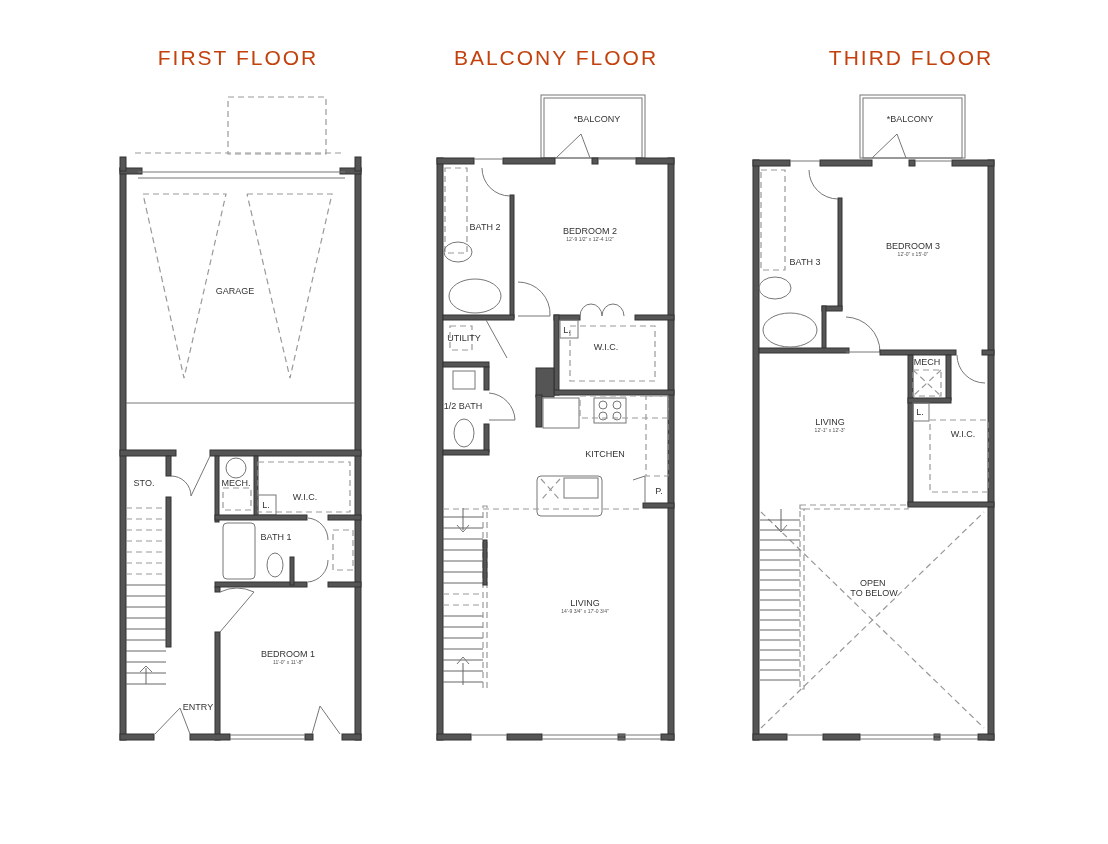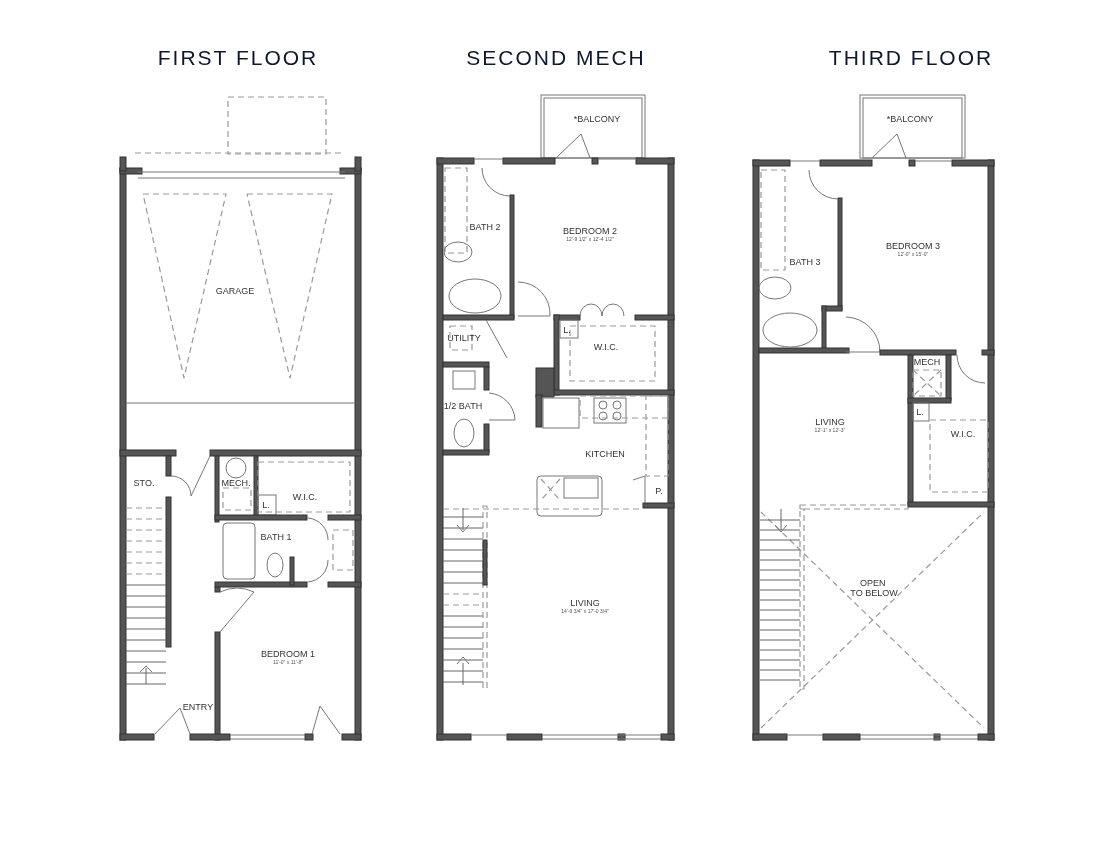--- a/index.html
+++ b/index.html
@@ -1,31 +1,31 @@
 <!DOCTYPE html>
 <html><head>
 <meta charset="utf-8">
 <style>
   html,body{margin:0;padding:0;background:#ffffff;}
   body{width:1108px;height:844px;position:relative;overflow:hidden;font-family:"Liberation Sans",sans-serif;}
-  .floor-title{position:absolute;top:46px;font-size:21px;letter-spacing:2px;color:#0f172a;font-family:"Liberation Sans",sans-serif;text-align:center;width:260px;}
+  .floor-title{position:absolute;top:46px;font-size:21px;letter-spacing:2px;color:#c2410c;font-family:"Liberation Sans",sans-serif;text-align:center;width:260px;}
   svg{position:absolute;left:0;top:0;}
   .wall{fill:#555;stroke:#333;stroke-width:1;}
   .thin{fill:none;stroke:#777;stroke-width:1;}
   .dash{fill:none;stroke:#999;stroke-width:1.2;stroke-dasharray:6 4;}
   .door{fill:none;stroke:#777;stroke-width:1;}
   .lbl{font-family:"Liberation Sans",sans-serif;font-size:9px;fill:#333;text-anchor:middle;}
   .dim{font-family:"Liberation Sans",sans-serif;font-size:5px;fill:#555;text-anchor:middle;}
   .stair{stroke:#666;stroke-width:1;}
 </style>
 </head>
 <body>
 
 <div class="floor-title" style="left:108px">FIRST FLOOR</div>
-<div class="floor-title" style="left:426px">SECOND MECH</div>
+<div class="floor-title" style="left:426px">BALCONY FLOOR</div>
 <div class="floor-title" style="left:781px">THIRD FLOOR</div>
 
 <svg width="1108" height="844" viewBox="0 0 1108 844">
 
   <g>
 
     <rect x="228" y="97" width="98" height="57" class="dash"></rect>
     <line x1="135" y1="153" x2="345" y2="153" class="dash"></line>
 
     <rect x="120" y="168" width="6" height="572" class="wall"></rect>

